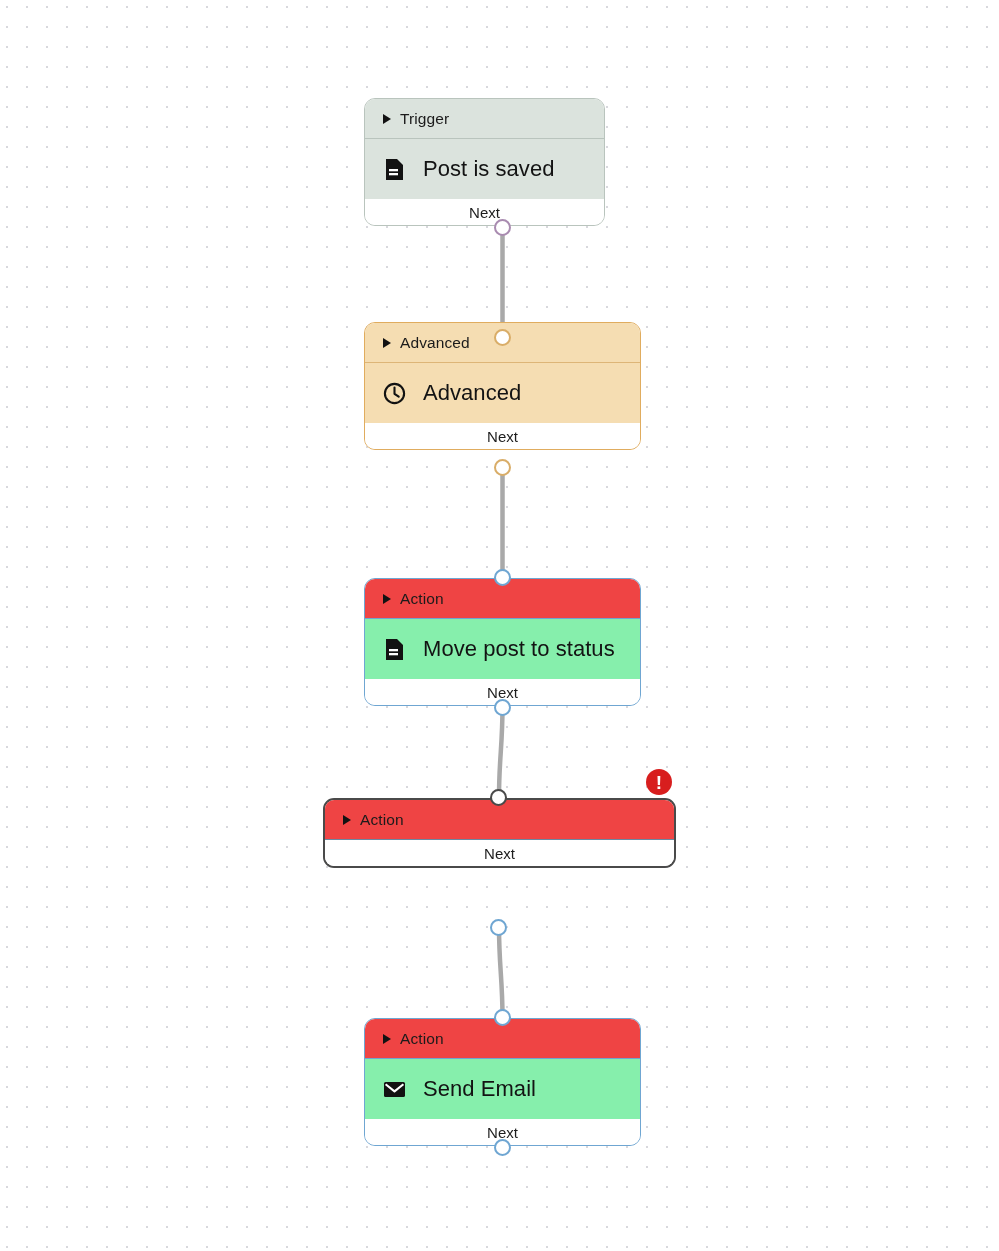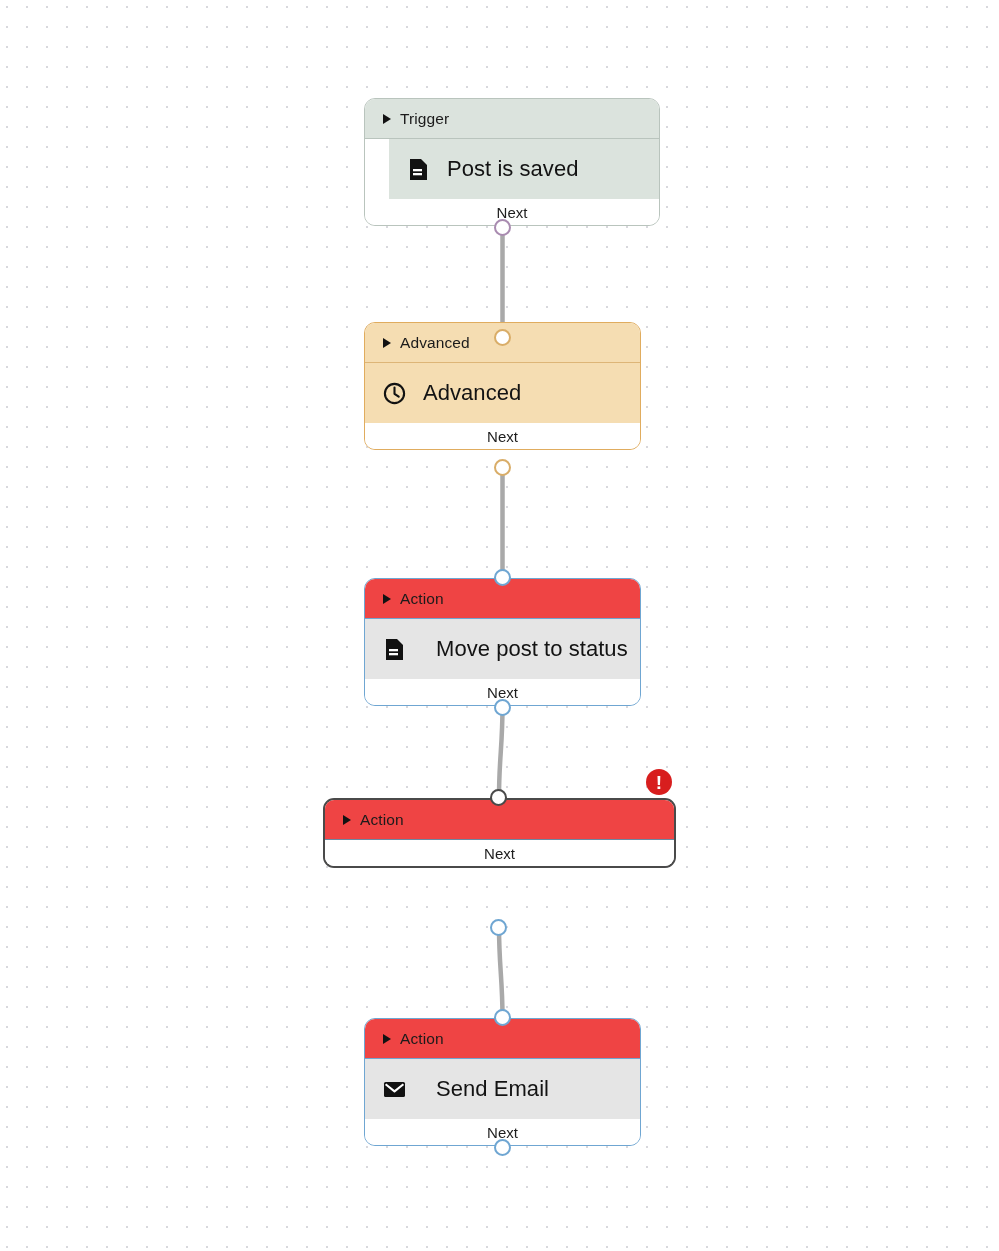--- a/index.html
+++ b/index.html
@@ -75,29 +75,29 @@
     background: #ffffff;
     display: flex;
     align-items: center;
     justify-content: center;
     font-size: 15px;
     color: #1d1d1d;
   }
   
   .t-trigger { border: 1.3px solid #b9c4bd; }
   .t-trigger .node-header { background: #dbe3dd; border-bottom: 1.2px solid #b9c4bd; }
-  .t-trigger .node-body   { background: #dbe3dd; margin-left: 24px; }
+  .t-trigger .node-body   { background: #dbe3dd; }
   
   .t-advanced { border: 1.3px solid #e0ac5e; }
   .t-advanced .node-header { background: #f5ddb2; border-bottom: 1.2px solid #ddb577; }
   .t-advanced .node-body   { background: #f5ddb2; }
   
   .t-action { border: 1.3px solid #6fa6d2; }
   .t-action .node-header { background: #ef4444; border-bottom: 1.2px solid #6fa6d2; }
-  .t-action .node-body   { background: #e5e5e5; gap: 13px; }
+  .t-action .node-body   { background: #86efac; }
   
   .node.selected { border: 2.3px solid #4a4a4a; }
   .node.selected .node-header { border-bottom: 1.2px solid #6b89a3; }
 
   .port {
     position: absolute;
     width: 17px;
     height: 17px;
     border-radius: 50%;
     background: #ffffff;
@@ -134,21 +134,21 @@
 
 <div id="canvas">
 
   <svg id="edge-layer" viewBox="0 0 999 1251">
     <path d="M 502.5 227 C 502.5 270, 502.5 295, 502.5 337" stroke="#a9a9a9" stroke-width="4.5" fill="none" stroke-linecap="round"></path>
     <path d="M 502.5 467 C 502.5 510, 502.5 535, 502.5 577" stroke="#a9a9a9" stroke-width="4.5" fill="none" stroke-linecap="round"></path>
     <path d="M 502.5 707 C 502.5 745, 499 760, 499 797" stroke="#a9a9a9" stroke-width="4.5" fill="none" stroke-linecap="round"></path>
     <path d="M 499 927 C 499 965, 502.5 980, 502.5 1017" stroke="#a9a9a9" stroke-width="4.5" fill="none" stroke-linecap="round"></path>
   </svg>
 
-  <div class="node t-trigger" style="left:364px; top:98px; width:296px;">
+  <div class="node t-trigger" style="left:364px; top:98px; width:241px;">
     <div class="node-header">
       <span class="disclosure-tri"></span>
       <span>Trigger</span>
     </div>
     <div class="node-body">
       <span class="node-icon">
         <svg width="21" height="23" viewBox="0 0 21 23">
           <path d="M2 1 h11 l6 6 v15 h-17 z" fill="#121212"></path>
           <rect x="5" y="11" width="9" height="2.3" fill="#ffffff"></rect>
           <rect x="5" y="15" width="9" height="2.3" fill="#ffffff"></rect>

